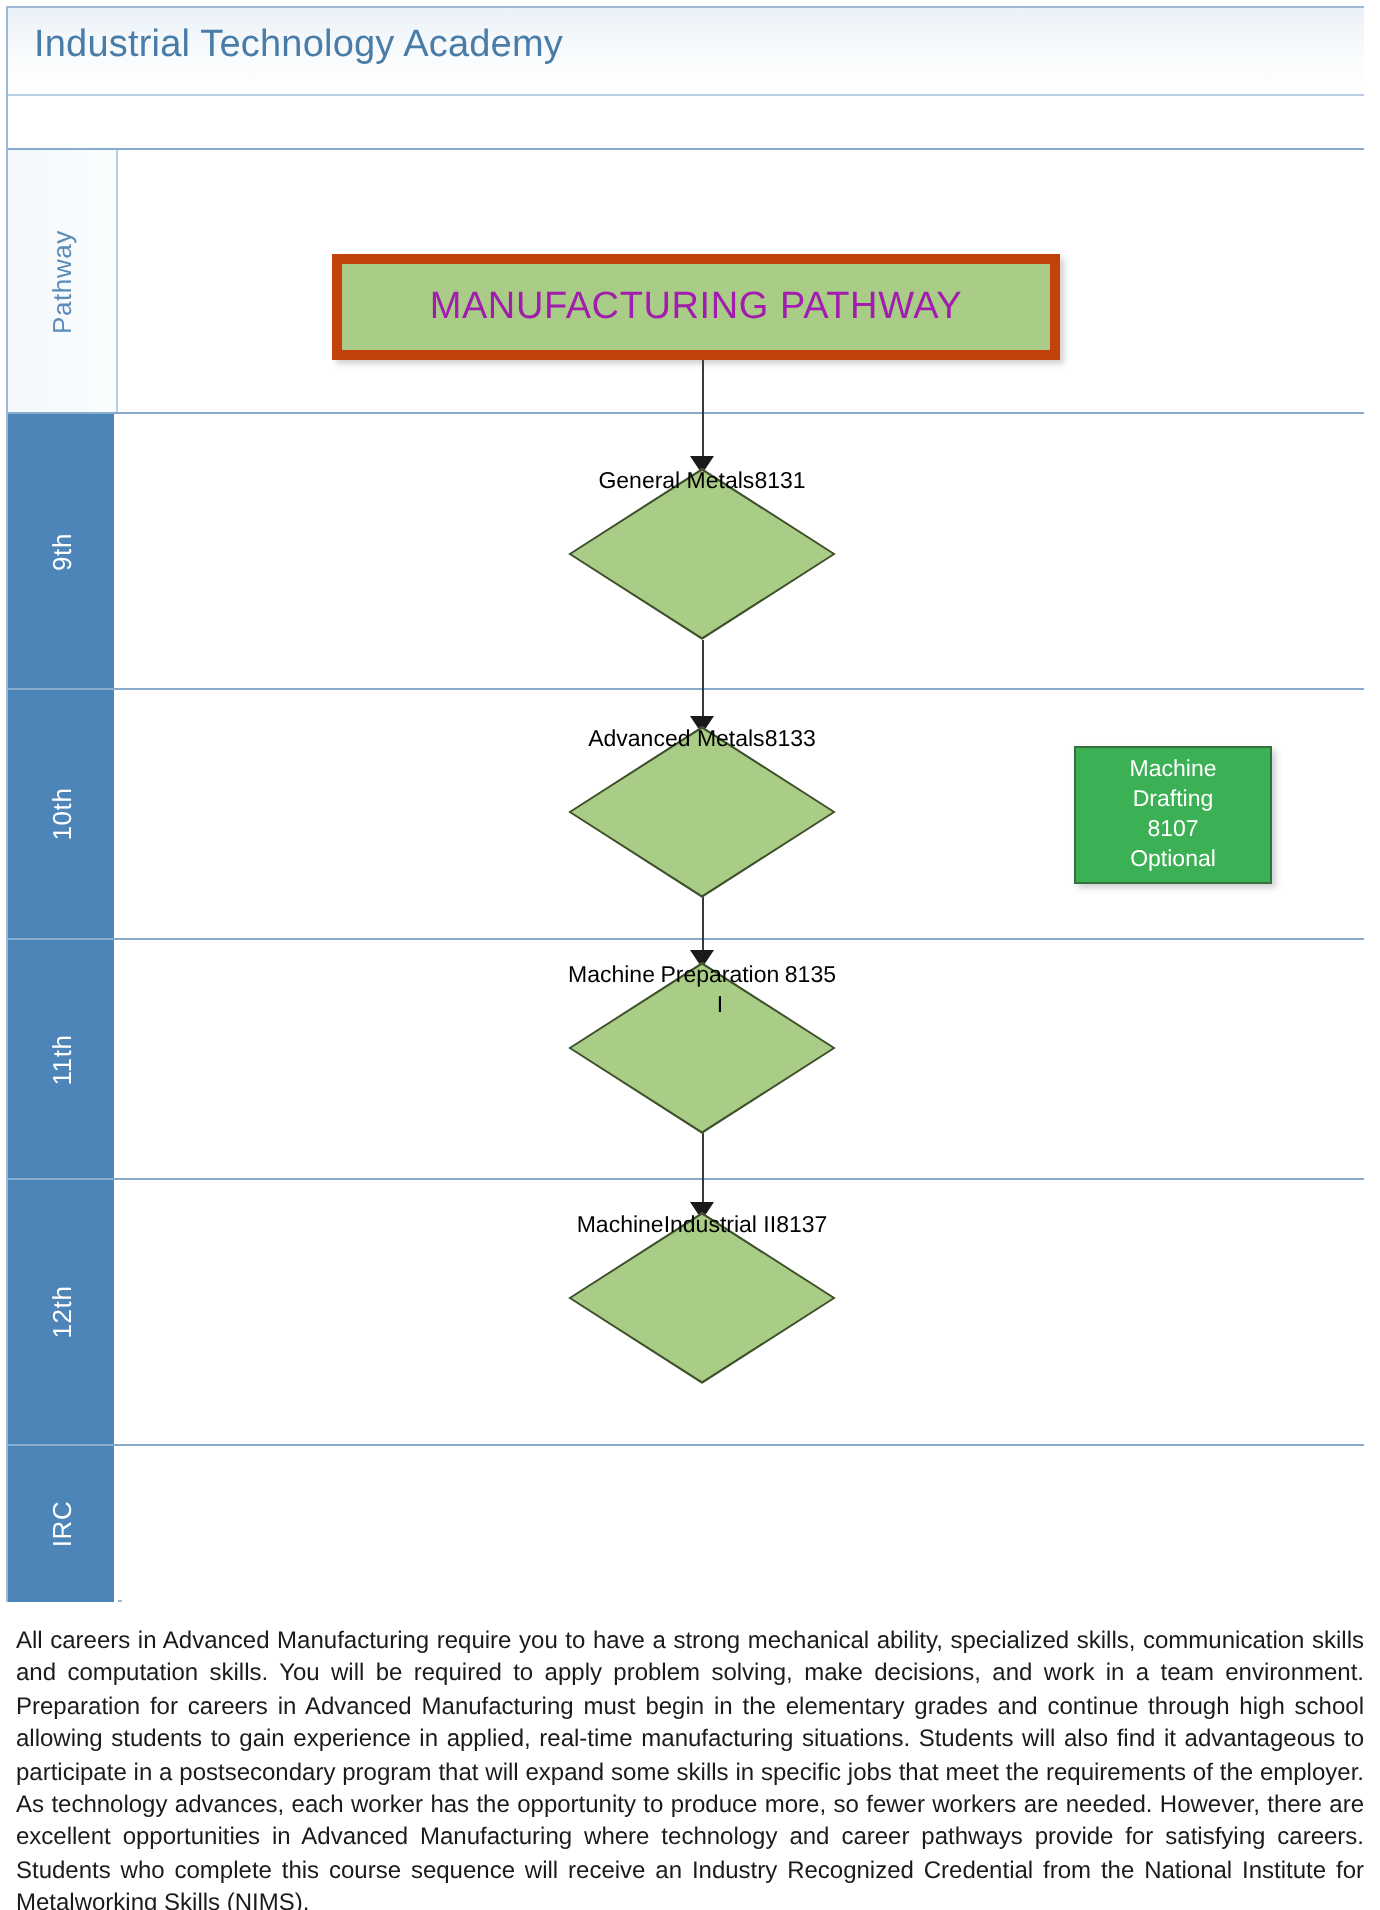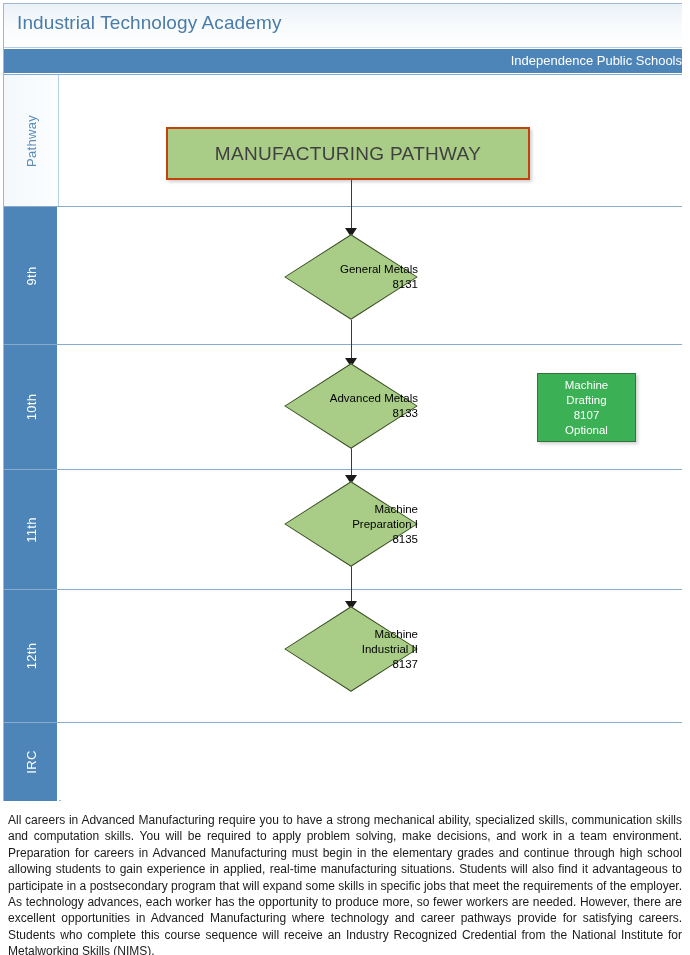--- a/index.html
+++ b/index.html
@@ -108,27 +108,27 @@
     top: 0;
     right: 0;
     height: 100%;
     background: #ffffff;
   }
 
   
   .node-rect {
     position: absolute;
     background: #a9cd86;
-    border: 2px solid #c2410c;
+    border: 5px solid #c2410c;
     box-shadow: 2px 2px 3px rgba(90,90,90,0.28);
     display: flex;
     align-items: center;
     justify-content: center;
     text-align: center;
-    color: #404040;
+    color: #a21caf;
   }
 
   .pathway-box {
     left: 162px;
     top: 123px;
     width: 364px;
     height: 53px;
     font-size: 19px;
     letter-spacing: 0.3px;
   }
@@ -153,22 +153,22 @@
     clip-path: polygon(
       50% 0%, 100% 50%, 50% 100%, 0% 50%,
       50% 0%,
       50% 1.6%, 1.3% 50%, 50% 98.4%, 98.7% 50%, 50% 1.6%
     );
   }
   .diamond-label {
     position: absolute;
     inset: 0;
     display: flex;
-    flex-direction: column;
-    align-items: flex-end;
+    flex-direction: row;
+    align-items: flex-start;
     justify-content: center;
     font-size: 11.5px;
     line-height: 15px;
     color: #000000;
     text-align: center;
     z-index: 2;
   }
 
   .optional-box {
     left: 533px;
@@ -226,23 +226,20 @@
 <body>
 
 <div id="page">
 
   <div class="frame">
 
     <div class="titlebar">
       <div class="title-text">Industrial Technology Academy</div>
     </div>
 
-    <div class="subbar">
-      <div class="subbar-text">Independence Public Schools</div>
-    </div>
 
     <div class="row pathway" style="top:70px; height:132px;">
       <div class="row-label">
         <span class="row-label-text">Pathway</span>
       </div>
       <div class="row-body"></div>
     </div>
 
     <div class="row" style="top:202px; height:138px;">
       <div class="row-label">

